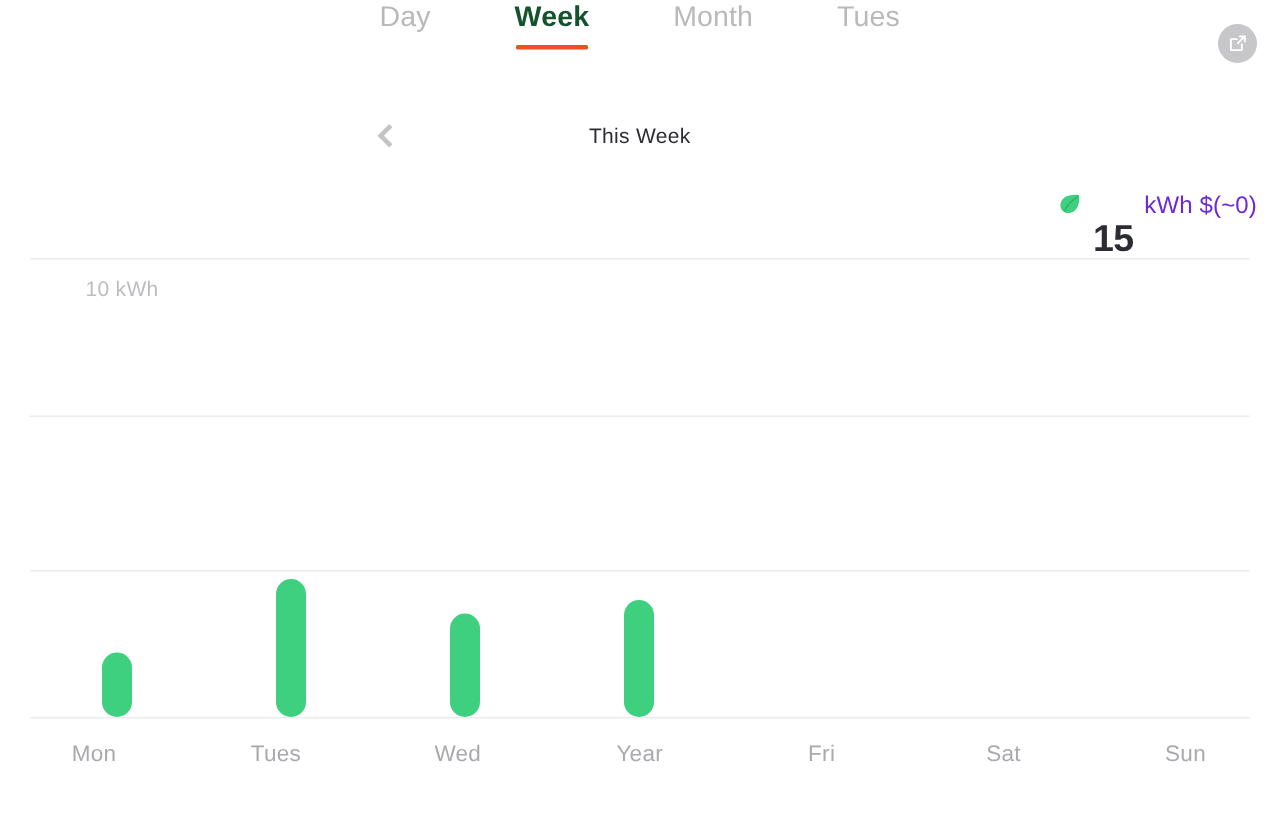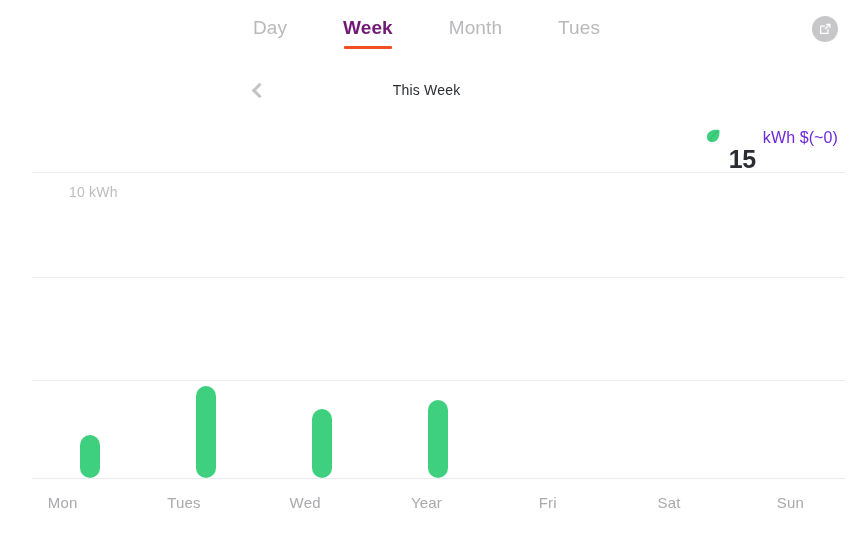--- a/index.html
+++ b/index.html
@@ -26,41 +26,41 @@
     position: absolute;
     left: 0;
     top: 0;
     width: 853px;
     height: 62px;
   }
 
   .tabs {
     position: absolute;
     left: 0;
-    top: 16px;
+    top: 0;
     width: 853px;
     display: flex;
     justify-content: center;
     align-items: flex-start;
     gap: 56px;
   }
 
   .tab {
     position: relative;
     font-size: 19px;
     line-height: 24px;
     color: #b9b9bc;
     letter-spacing: 0.1px;
     padding-bottom: 9px;
     cursor: pointer;
     white-space: nowrap;
   }
 
   .tab.active {
-    color: #701a75;
+    color: #14532d;
     font-weight: bold;
   }
 
   .tab.active .tab-underline {
     position: absolute;
     left: 1px;
     right: 1px;
     bottom: 0;
     height: 3px;
     background: #f04e23;
@@ -163,21 +163,21 @@
     font-size: 16px;
     color: #6d28d9;
     line-height: 26px;
     letter-spacing: 0.1px;
     padding-top: 3px;
   }
 
   
   .chart {
     position: absolute;
-    left: 32px;
+    left: 20px;
     top: 172px;
     width: 813px;
     height: 306px;
   }
 
   .gridline {
     position: absolute;
     left: 0;
     width: 813px;
     height: 1px;

